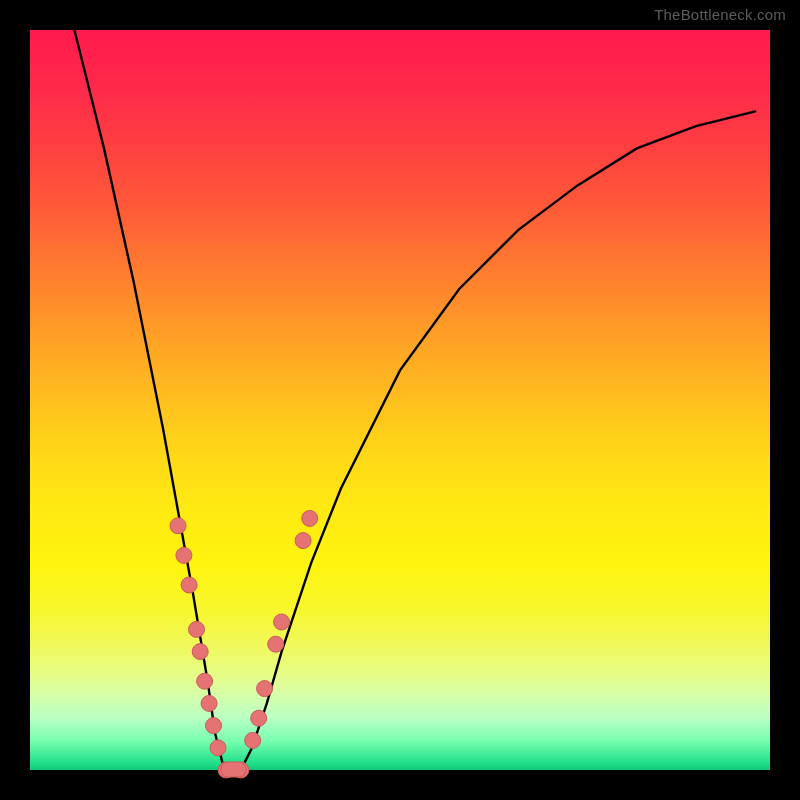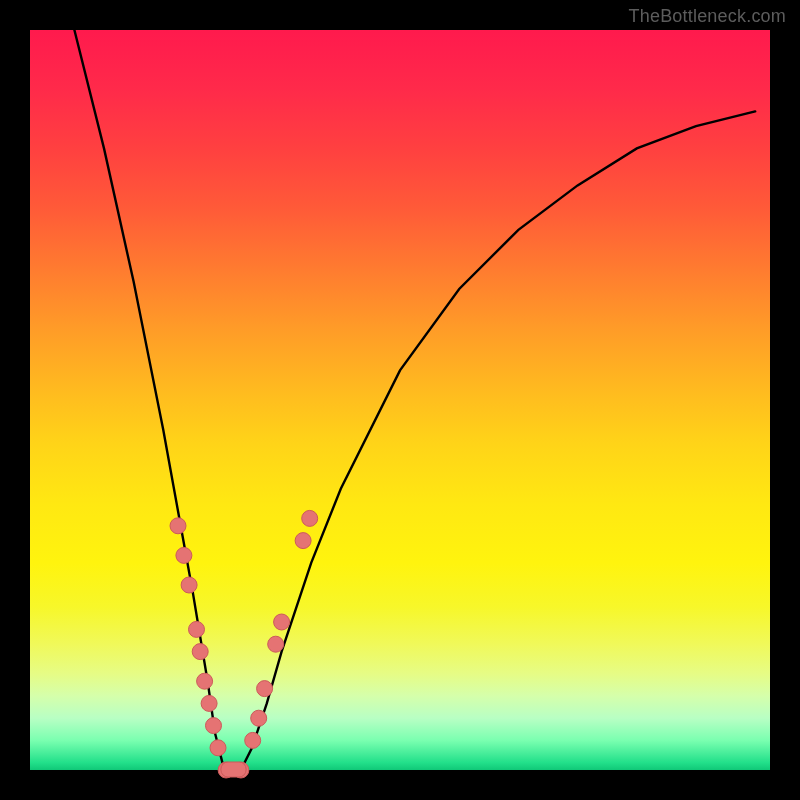--- a/index.html
+++ b/index.html
@@ -46,21 +46,21 @@
       #7affb0 96%,
       #22e08a 99%,
       #10c878 100%
     );
   }
   .watermark {
     position: absolute;
     top: 6px;
     right: 14px;
     color: #5c5c5c;
-    font-size: 18px;
+    font-size: 15px;
     letter-spacing: 0.2px;
     font-weight: 500;
     user-select: none;
   }
   svg.curve {
     position: absolute;
     left: 0;
     top: 0;
     width: 740px;
     height: 740px;

